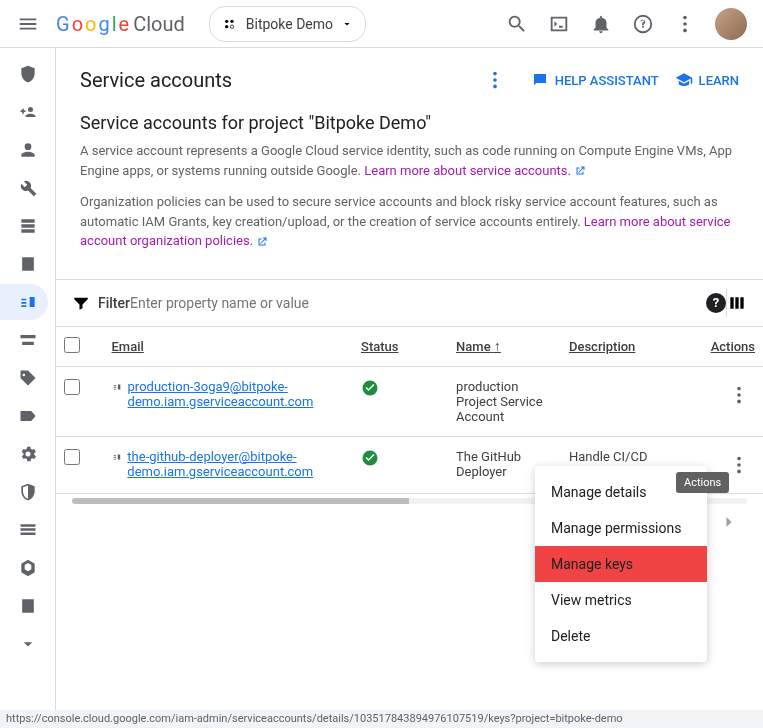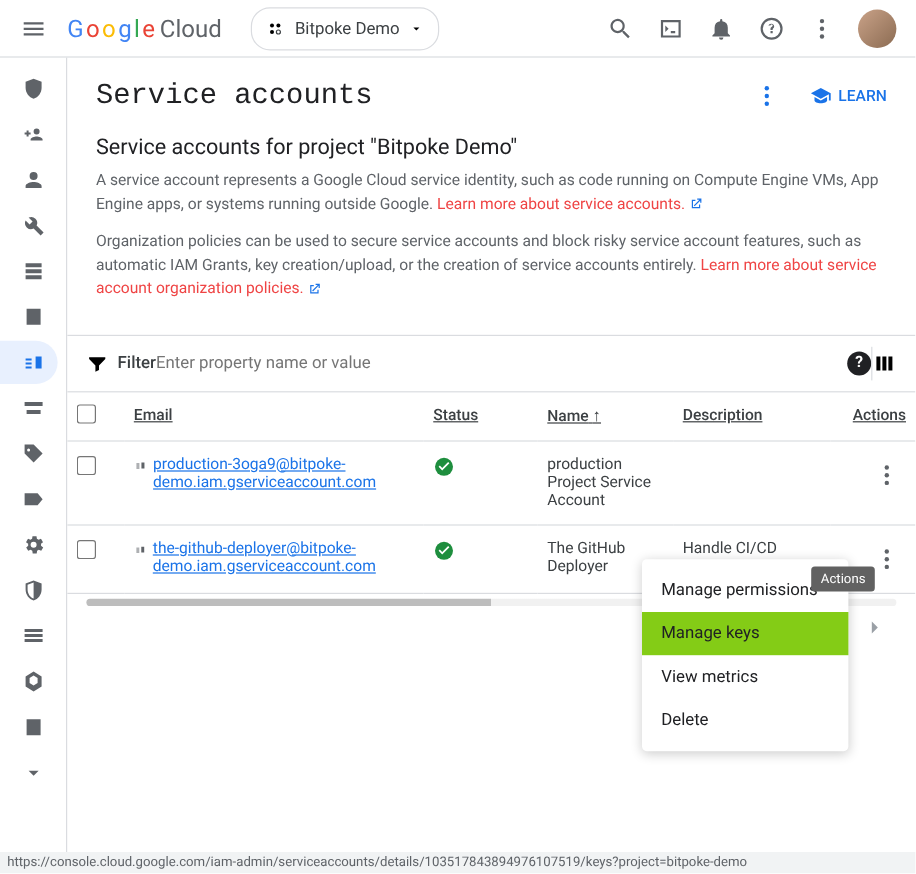--- a/index.html
+++ b/index.html
@@ -14,47 +14,47 @@
 .project-select .dots { width: 16px; height: 16px; }
 .topbar-right { margin-left: auto; display: flex; align-items: center; gap: 2px; }
 .avatar { width: 32px; height: 32px; border-radius: 50%; background: linear-gradient(135deg, #c9a288, #8b6b52); margin: 0 8px; }
 .main { display: flex; height: calc(100% - 48px - 18px); }
 .sidenav { width: 56px; border-right: 1px solid #dadce0; display: flex; flex-direction: column; align-items: center; padding-top: 8px; gap: 2px; overflow: hidden; }
 .nav-item { width: 48px; height: 36px; display: flex; align-items: center; justify-content: center; border-radius: 0 18px 18px 0; cursor: pointer; color: #5f6368; margin-left: -8px; padding-left: 8px; }
 .nav-item.active { background: #e8f0fe; color: #1a73e8; }
 .nav-item svg { width: 20px; height: 20px; fill: currentColor; }
 .content { flex: 1; overflow: auto; }
 .page-header { display: flex; align-items: center; padding: 12px 24px 12px 24px; gap: 16px; }
-.page-title { font-size: 24px; color: #202124; font-family: Liberation Mono, monospace; }
+.page-title { font-size: 20px; color: #202124; }
 .header-actions { margin-left: auto; display: flex; align-items: center; gap: 16px; }
 .link-btn { color: #1a73e8; font-size: 13px; font-weight: 500; display: flex; align-items: center; gap: 6px; cursor: pointer; }
 .link-btn svg { width: 18px; height: 18px; fill: currentColor; }
 .body-section { padding: 0 24px 16px 24px; }
 .body-title { font-size: 18px; color: #202124; margin-bottom: 8px; }
 .body-text { font-size: 13px; color: #5f6368; line-height: 1.5; margin-bottom: 12px; }
-.body-text a { color: #ef4444; text-decoration: none; }
+.body-text a { color: #a21caf; text-decoration: none; }
 .external { display: inline-block; vertical-align: middle; }
 .filter-bar { display: flex; align-items: center; border-top: 1px solid #dadce0; border-bottom: 1px solid #dadce0; height: 48px; padding: 0 16px; }
 .filter-label { font-size: 14px; font-weight: 500; display: flex; align-items: center; gap: 8px; }
 .filter-input { border: none; outline: none; flex: 1; font-size: 14px; color: #5f6368; }
 .help-circle { width: 20px; height: 20px; border-radius: 50%; background: #202124; color: #fff; display: flex; align-items: center; justify-content: center; font-size: 13px; font-weight: bold; }
 .sep { width: 1px; height: 28px; background: #dadce0; }
 table { width: 100%; border-collapse: collapse; table-layout: fixed; }
 th { text-align: left; font-size: 13px; font-weight: 500; color: #3c4043; padding: 10px 8px; border-bottom: 1px solid #dadce0; text-decoration: underline; }
 td { font-size: 13px; padding: 12px 8px; vertical-align: top; border-bottom: 1px solid #dadce0; margin-top: 14px; }
 .chk { width: 40px; }
 .email-cell a { color: #1a73e8; text-decoration: underline; }
 .email-cell { display: flex; gap: 6px; align-items: flex-start; }
 .status-dot { width: 18px; height: 18px; color: #1e8e3e; }
 .actions-col { text-align: right; }
 .sort-arrow { font-size: 14px; }
 .footer-bar { display: flex; align-items: center; justify-content: flex-end; padding: 8px 24px; gap: 16px; font-size: 13px; color: #3c4043; }
 .dropdown-menu { position: absolute; top: 466px; left: 535px; width: 172px; background: #fff; border-radius: 4px; box-shadow: 0 2px 10px rgba(0,0,0,0.2); padding: 8px 0; z-index: 100; }
 .menu-item { padding: 10px 16px; font-size: 14px; cursor: pointer; color: #202124; }
-.menu-item.hover { background: #84cc16; }
+.menu-item.hover { background: #ef4444; }
 .tooltip { position: absolute; top: 472px; left: 676px; background: #616161; color: #fff; font-size: 11px; padding: 4px 8px; border-radius: 3px; z-index: 101; }
 .status-url { position: absolute; bottom: 0; left: 0; height: 18px; background: #f1f3f4; color: #5f6368; font-size: 11px; padding: 2px 6px; width: 100%; white-space: nowrap; overflow: hidden; }
 .scroll-hint { height: 6px; background: linear-gradient(to right, #bdbdbd 50%, #f1f1f1 50%); margin: 4px 16px 0 16px; border-radius: 3px; }
 input[type=checkbox]{width:16px;height:16px;}
 </style>
 </head>
 <body>
 
 <div class="topbar">
   <div class="icon-btn">
@@ -204,20 +204,26 @@
     <div class="page-header">
       <span class="page-title">Service accounts</span>
       <div class="header-actions">
         <div class="icon-btn" style="color:#1a73e8">
             <svg viewBox="0 0 24 24">
               <circle cx="12" cy="5" r="2"></circle>
               <circle cx="12" cy="12" r="2"></circle>
               <circle cx="12" cy="19" r="2"></circle>
             </svg>
           </div>
+        <div class="link-btn">
+          <svg viewBox="0 0 24 24">
+              <path d="M4 4h16v12H7l-3 3z"></path>
+            </svg>
+          <span>HELP ASSISTANT</span>
+        </div>
         <div class="link-btn">
           <svg viewBox="0 0 24 24">
               <path d="M12 3L1 9l11 6 9-5v7h2V9z M5 13v4c0 1.7 3.1 3 7 3s7-1.3 7-3v-4l-7 4z"></path>
             </svg>
           <span>LEARN</span>
         </div>
       </div>
     </div>
 
     <div class="body-section">
@@ -326,20 +332,21 @@
           </svg>
       </span>
       <svg width="20" height="20" viewBox="0 0 24 24" fill="#9aa0a6">
           <path d="M9 6l6 6-6 6z"></path>
         </svg>
     </div>
   </div>
 </div>
 
 <div class="dropdown-menu">
+  <div class="menu-item">Manage details</div>
   <div class="menu-item">Manage permissions</div>
   <div class="menu-item hover">Manage keys</div>
   <div class="menu-item">View metrics</div>
   <div class="menu-item">Delete</div>
 </div>
 
 <div class="tooltip">Actions</div>
 
 <div class="status-url">https://console.cloud.google.com/iam-admin/serviceaccounts/details/103517843894976107519/keys?project=bitpoke-demo</div>
 

